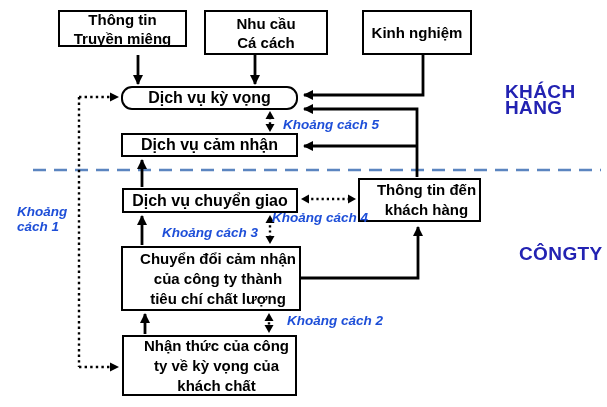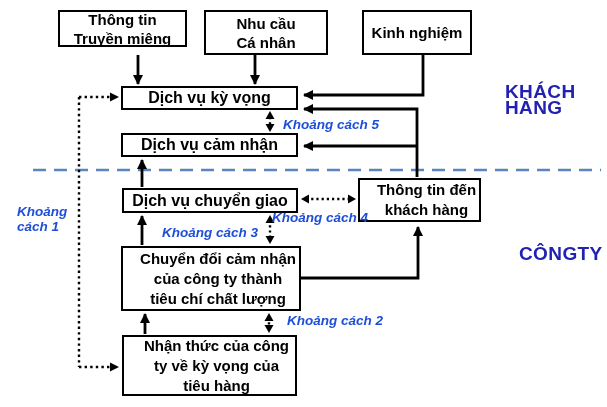--- a/index.html
+++ b/index.html
@@ -26,35 +26,35 @@
   svg.arrows{position:absolute;left:0;top:0;z-index:4;pointer-events:none;}
 </style>
 </head>
 <body>
 
 <div id="canvas">
 
   <div class="box box-sm" style="left:58px;top:10px;width:129px;height:37px;">Thông tin
 Truyền miệng</div>
   <div class="box box-sm" style="left:204px;top:10px;width:124px;height:45px;">Nhu cầu
-Cá nhân</div>
+Cá cách</div>
   <div class="box box-sm" style="left:362px;top:10px;width:110px;height:45px;">Kinh nghiệm</div>
 
-  <div class="box box-md" style="left:121px;top:86px;width:177px;height:24px;">Dịch vụ kỳ vọng</div>
+  <div class="box box-md" style="left:121px;top:86px;width:177px;height:24px;border-radius:11px;">Dịch vụ kỳ vọng</div>
   <div class="box box-md" style="left:121px;top:133px;width:177px;height:24px;">Dịch vụ cảm nhận</div>
 
   <div class="box box-md" style="left:122px;top:188px;width:176px;height:25px;">Dịch vụ chuyển giao</div>
   <div class="box box-lg" style="left:358px;top:178px;width:123px;height:44px;">Thông tin đến
 khách hàng</div>
   <div class="box box-lg" style="left:121px;top:246px;width:180px;height:65px;">Chuyển đổi cảm nhận
 của công ty thành
 tiêu chí chất lượng</div>
   <div class="box box-lg" style="left:122px;top:335px;width:175px;height:61px;">Nhận thức của công
 ty về kỳ vọng của
-tiêu hàng</div>
+khách chất</div>
 
   <div class="gap-label" style="left:17px;top:204px;">Khoảng
 cách 1</div>
   <div class="gap-label" style="left:287px;top:313px;">Khoảng cách 2</div>
   <div class="gap-label" style="left:162px;top:225px;">Khoảng cách 3</div>
   <div class="gap-label" style="left:272px;top:210px;">Khoảng cách 4</div>
   <div class="gap-label" style="left:283px;top:117px;">Khoảng cách 5</div>
 
   <div class="section-label" style="left:505px;top:84px;width:80px;">KHÁCH
 HÀNG</div>

